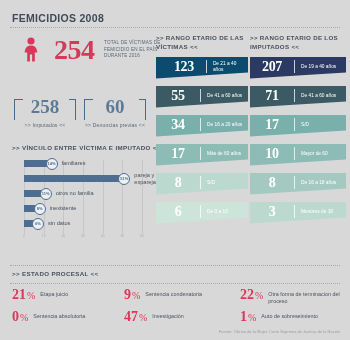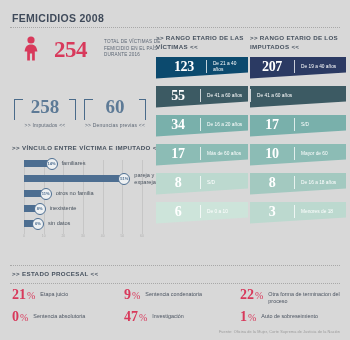--- a/index.html
+++ b/index.html
@@ -25,21 +25,21 @@
   #rule-top { top: 27px; }
   #rule-proc-top { top: 265px; }
   #rule-proc-bot { top: 283px; }
 
   
   .stat-row { position: absolute; display: flex; align-items: center; }
   #stat-victims { left: 10px; top: 36px; }
   #stat-children { left: 6px; top: 64px; }
   .icon-wrap { width: 42px; display: flex; justify-content: center; align-items: flex-end; }
   .big-num {
-    color: #d8395b; font-size: 23px; font-weight: 700; letter-spacing: -.5px;
+    color: #d8395b; font-size: 28px; font-weight: 700; letter-spacing: -.5px;
     font-family: "Liberation Serif", serif; line-height: 1;
     width: 52px; text-align: left; padding-left: 2px;
   }
   .stat-desc {
     font-size: 4.6px; line-height: 1.5; color: #5d6775;
     text-transform: uppercase; letter-spacing: .2px; width: 72px;
   }
   .stat-desc.lower { text-transform: none; font-size: 5.2px; letter-spacing: 0; }
 
   
@@ -256,20 +256,21 @@
   <div class="panel" id="panel-accused">
     <div class="panel-head">&gt;&gt; RANGO ETARIO
 DE LOS IMPUTADOS &lt;&lt;</div>
     <div class="chev-list" id="chev-accused">
         <div class="chev" style="background: rgb(43, 58, 99);">
           <div class="cv">207</div>
           <div class="cdiv"></div>
           <div class="cl">De 19 a 40 años</div>
         </div>
         <div class="chev" style="background: rgb(60, 90, 99);">
+          <div class="cv">71</div>
           <div class="cdiv"></div>
           <div class="cl">De 41 a 60 años</div>
         </div>
         <div class="chev" style="background: rgb(121, 176, 171);">
           <div class="cv">17</div>
           <div class="cdiv"></div>
           <div class="cl">S/D</div>
         </div>
         <div class="chev" style="background: rgb(140, 188, 181);">
           <div class="cv">10</div>

